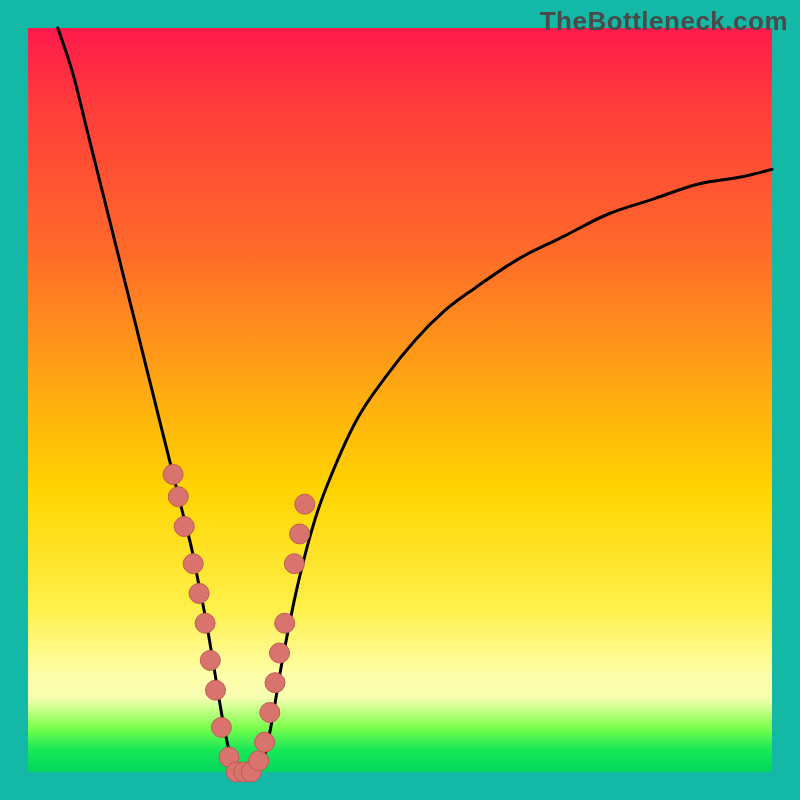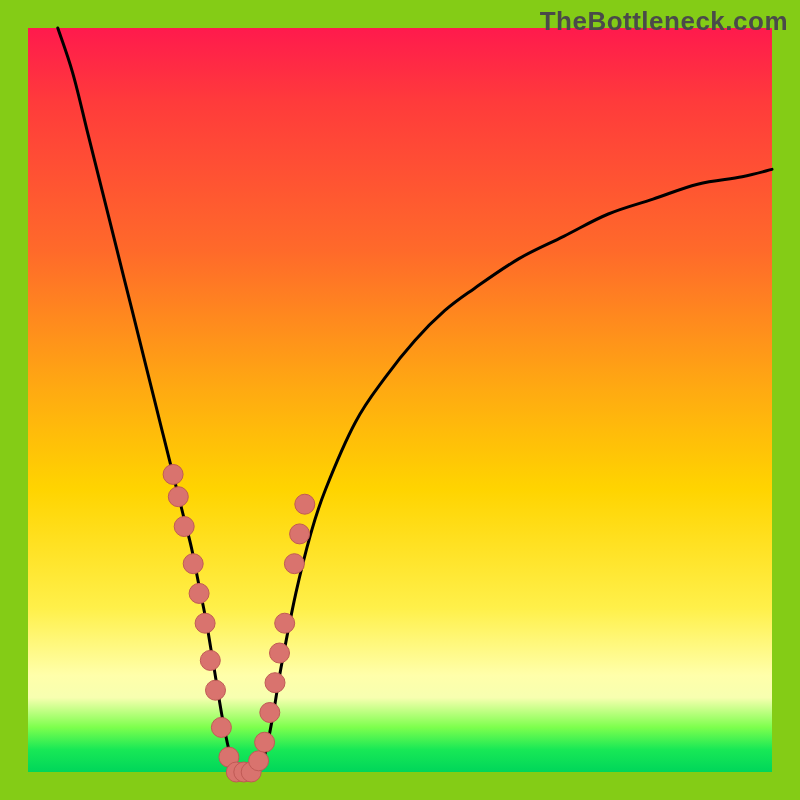--- a/index.html
+++ b/index.html
@@ -8,21 +8,21 @@
     width: 800px;
     height: 800px;
     background: #000;
     overflow: hidden;
     font-family: Arial, Helvetica, sans-serif;
   }
   .outer {
     position: relative;
     width: 800px;
     height: 800px;
-    background: #84cc16;
+    background: #14b8a6;
   }
   .watermark {
     position: absolute;
     top: 6px;
     right: 12px;
     color: #4a4a4a;
     font-size: 26px;
     font-weight: 600;
     letter-spacing: 0.5px;
     z-index: 10;

